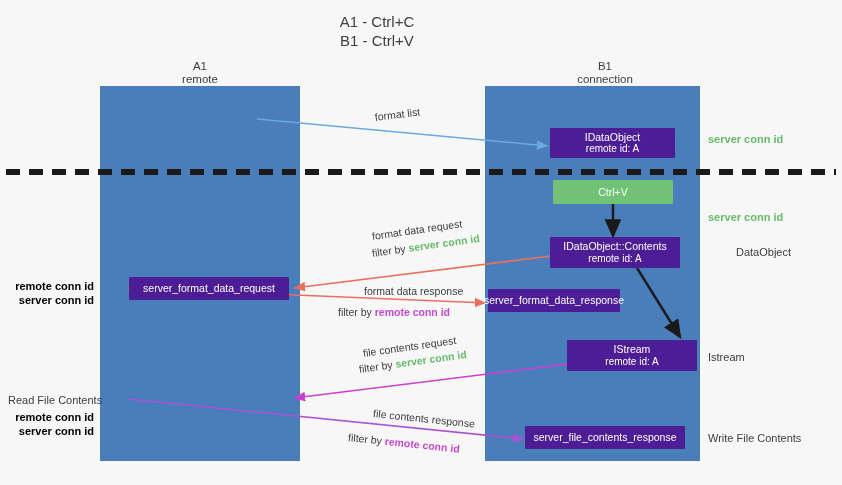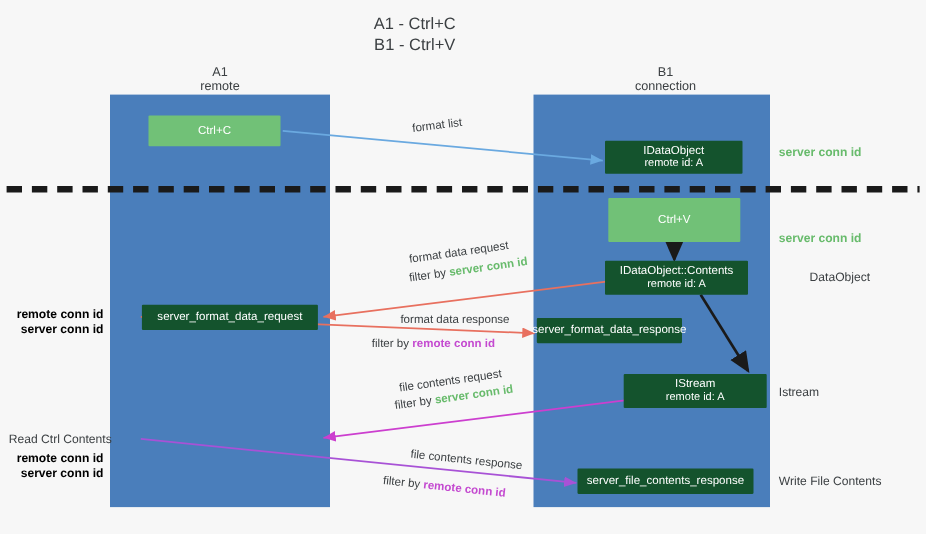--- a/index.html
+++ b/index.html
@@ -48,21 +48,21 @@
     display: flex;
     flex-direction: column;
     align-items: center;
     justify-content: center;
     color: #ffffff;
     font-size: 10.5px;
     line-height: 12.5px;
     text-align: center;
     border-radius: 1px;
   }
-  .node.orange { background: #14532d; }
+  .node.orange { background: #4c1d95; }
   .node.green  { background: #71c177; }
   .node .l2 { font-size: 10px; }
 
   .edge-label {
     position: absolute;
     color: #3c4043;
     font-size: 10.5px;
     line-height: 14px;
     white-space: nowrap;
   }
@@ -147,30 +147,27 @@
 
     <path d="M128,288 L486,303" stroke="#e8705f" stroke-width="1.6" fill="none" marker-end="url(#ah-red)"></path>
 
     <path d="M568,364 L294,398" stroke="#cc3fcf" stroke-width="1.6" fill="none" marker-end="url(#ah-magenta)"></path>
 
     <path d="M128,399 L524,439" stroke="#a852d6" stroke-width="1.6" fill="none" marker-end="url(#ah-purple)"></path>
 
     <path d="M6,172 L836,172" stroke="#1a1a1a" stroke-width="6" stroke-dasharray="14 9" fill="none"></path>
   </svg>
 
-  <div class="node green" style="left:135px; top:105px; width:120px; height:28px;">
-    <span>Ctrl+C</span>
-  </div>
 
   <div class="node orange" style="left:550px; top:128px; width:125px; height:30px;">
     <span>IDataObject</span>
     <span class="l2">remote id: A</span>
   </div>
 
-  <div class="node green" style="left:553px; top:180px; width:120px; height:40px;">
+  <div class="node green" style="left:553px; top:180px; width:120px; height:24px;">
     <span>Ctrl+V</span>
   </div>
 
   <div class="node orange" style="left:550px; top:237px; width:130px; height:31px;">
     <span>IDataObject::Contents</span>
     <span class="l2">remote id: A</span>
   </div>
 
   <div class="node orange" style="left:129px; top:277px; width:160px; height:23px;">
     <span>server_format_data_request</span>
@@ -206,17 +203,17 @@
 
   <div class="tag srvc" style="left:708px; top:132px;">server conn id</div>
   <div class="tag srvc" style="left:708px; top:210px;">server conn id</div>
   <div class="side-label" style="left:708px; top:245px;margin-left:28px;">DataObject</div>
   <div class="side-label" style="left:708px; top:350px;">Istream</div>
   <div class="side-label" style="left:708px; top:431px;text-align:center;">Write File Contents</div>
 
   <div class="tagblock remc" style="left:0px; top:279px; width:94px;">remote conn id</div>
   <div class="tagblock srvc" style="left:0px; top:293px; width:94px;">server conn id</div>
 
-  <div class="plain-note" style="left:8px; top:393px;">Read Ctrl Contents</div>
+  <div class="plain-note" style="left:8px; top:393px;">Read File Contents</div>
   <div class="tagblock remc" style="left:0px; top:410px; width:94px;">remote conn id</div>
   <div class="tagblock srvc" style="left:0px; top:424px; width:94px;">server conn id</div>
 
 </div>
 
 </body></html>

